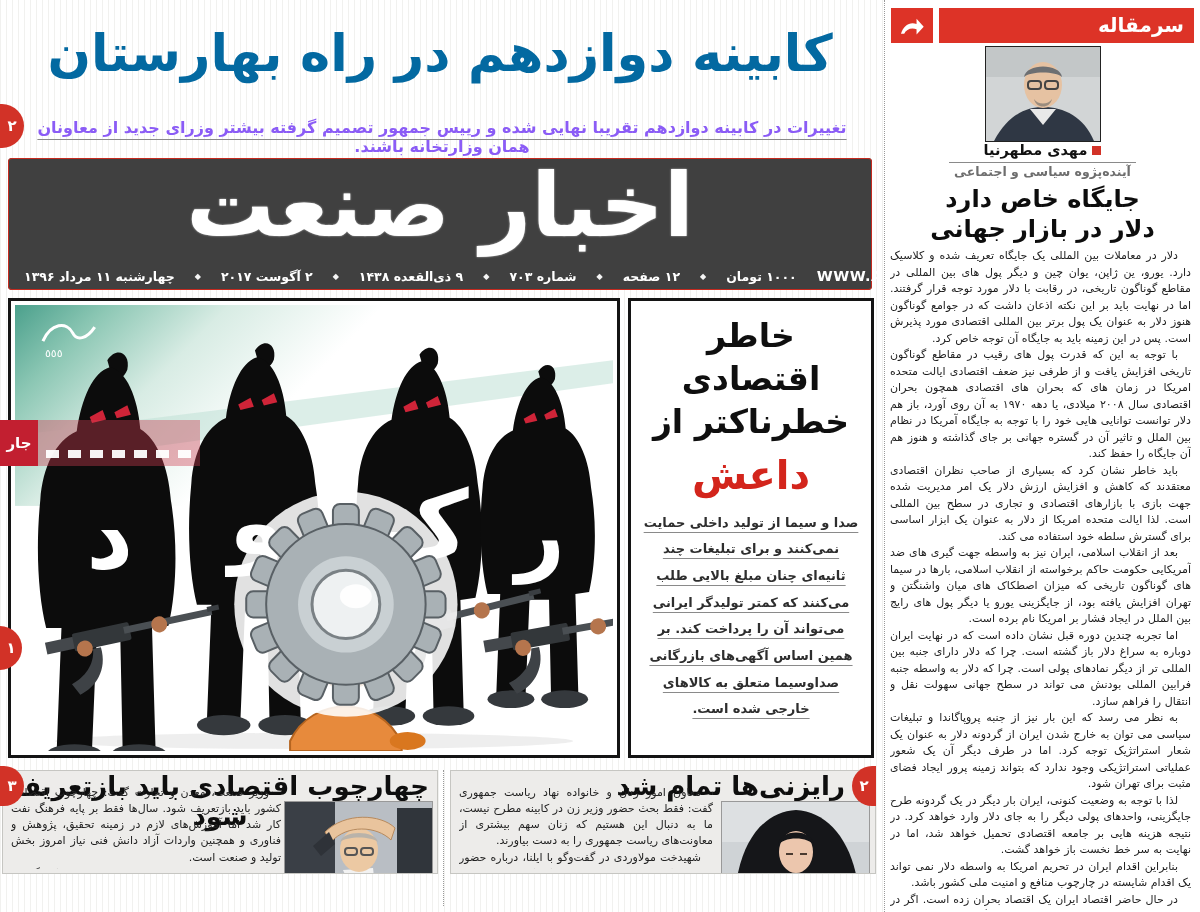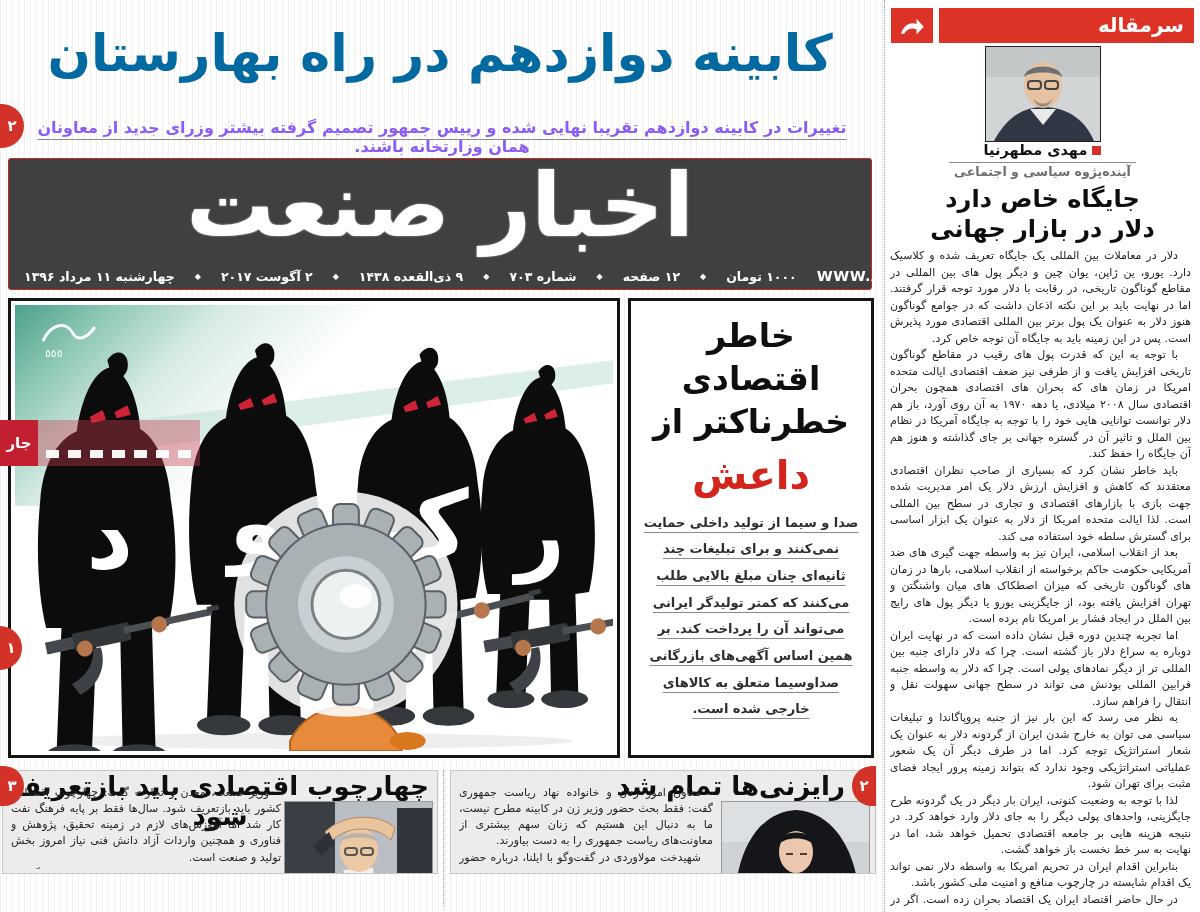--- a/index.html
+++ b/index.html
@@ -227,21 +227,21 @@
   <div class="ed-rule"></div>
   <div class="ed-role rtl">آینده‌پژوه سیاسی و اجتماعی</div>
   <div class="ed-head rtl">
     <div>جایگاه خاص دارد</div>
     <div>دلار در بازار جهانی</div>
   </div>
   <div class="ed-body rtl">
     <p>دلار در معاملات بین المللی یک جایگاه تعریف شده و کلاسیک دارد. یورو، ین ژاپن، یوان چین و دیگر پول های بین المللی در مقاطع گوناگون تاریخی، در رقابت با دلار مورد توجه قرار گرفتند. اما در نهایت باید بر این نکته اذعان داشت که در جوامع گوناگون هنوز دلار به عنوان یک پول برتر بین المللی اقتصادی مورد پذیرش است. پس در این زمینه باید به جایگاه آن توجه خاص کرد.</p>
     <p>با توجه به این که قدرت پول های رقیب در مقاطع گوناگون تاریخی افزایش یافت و از طرفی نیز ضعف اقتصادی ایالت متحده امریکا در زمان های که بحران های اقتصادی همچون بحران اقتصادی سال ۲۰۰۸ میلادی، یا دهه ۱۹۷۰ به آن روی آورد، باز هم دلار توانست توانایی هایی خود را با توجه به جایگاه آمریکا در نظام بین الملل و تاثیر آن در گستره جهانی بر جای گذاشته و هنوز هم آن جایگاه را حفظ کند.</p>
     <p>باید خاطر نشان کرد که بسیاری از صاحب نظران اقتصادی معتقدند که کاهش و افزایش ارزش دلار یک امر مدیریت شده جهت بازی با بازارهای اقتصادی و تجاری در سطح بین المللی است. لذا ایالت متحده امریکا از دلار به عنوان یک ابزار اساسی برای گسترش سلطه خود استفاده می کند.</p>
-    <p>بعد از انقلاب اسلامی، ایران نیز به واسطه جهت گیری های ضد آمریکایی حکومت حاکم برخواسته از انقلاب اسلامی، بارها در زمان های گوناگون تاریخی که میزان اصطکاک های میان واشنگتن و تهران افزایش یافته بود، از جایگزینی یورو یا دیگر پول های رایج بین الملل در ایجاد فشار بر امریکا نام برده است.</p>
+    <p>بعد از انقلاب اسلامی، ایران نیز به واسطه جهت گیری های ضد آمریکایی حکومت حاکم برخواسته از انقلاب اسلامی، بارها در سیما های گوناگون تاریخی که میزان اصطکاک های میان واشنگتن و تهران افزایش یافته بود، از جایگزینی یورو یا دیگر پول های رایج بین الملل در ایجاد فشار بر امریکا نام برده است.</p>
     <p>اما تجربه چندین دوره قبل نشان داده است که در نهایت ایران دوباره به سراغ دلار باز گشته است. چرا که دلار دارای جنبه بین المللی تر از دیگر نمادهای پولی است. چرا که دلار به واسطه جنبه فرابین المللی بودنش می تواند در سطح جهانی سهولت نقل و انتقال را فراهم سازد.</p>
     <p>به نظر می رسد که این بار نیز از جنبه پروپاگاندا و تبلیغات سیاسی می توان به خارج شدن ایران از گردونه دلار به عنوان یک شعار استراتژیک توجه کرد. اما در طرف دیگر آن یک شعور عملیاتی استراتژیکی وجود ندارد که بتواند زمینه پرور ایجاد فضای مثبت برای تهران شود.</p>
     <p>لذا با توجه به وضعیت کنونی، ایران بار دیگر در یک گردونه طرح جایگزینی، واحدهای پولی دیگر را به جای دلار وارد خواهد کرد. در نتیجه هزینه هایی بر جامعه اقتصادی تحمیل خواهد شد، اما در نهایت به سر خط نخست باز خواهد گشت.</p>
     <p>بنابراین اقدام ایران در تحریم امریکا به واسطه دلار نمی تواند یک اقدام شایسته در چارچوب منافع و امنیت ملی کشور باشد.</p>
     <p>در حال حاضر اقتصاد ایران یک اقتصاد بحران زده است. اگر در شرایط فعلی به جای مدیریت بحران های چندگانه موجود در اقتصاد ایران، ناگاه بخواهیم به برداشتن یک صفر و تبدیل ریال به تومان به واحد پولی خود و از طرفی نیز واحد پولی تجارت بین المللی خود را تغییر دهیم، آیا این اقدام موجب خواهد شد که ما از قدرت و توان فزون تری برای برون رفت از بحران های چند لایه ایی در درون اقتصاد خود نائل آییم؟</p>
 
   </div>
 </div>
 
 <div class="bbox box-left rtl">

